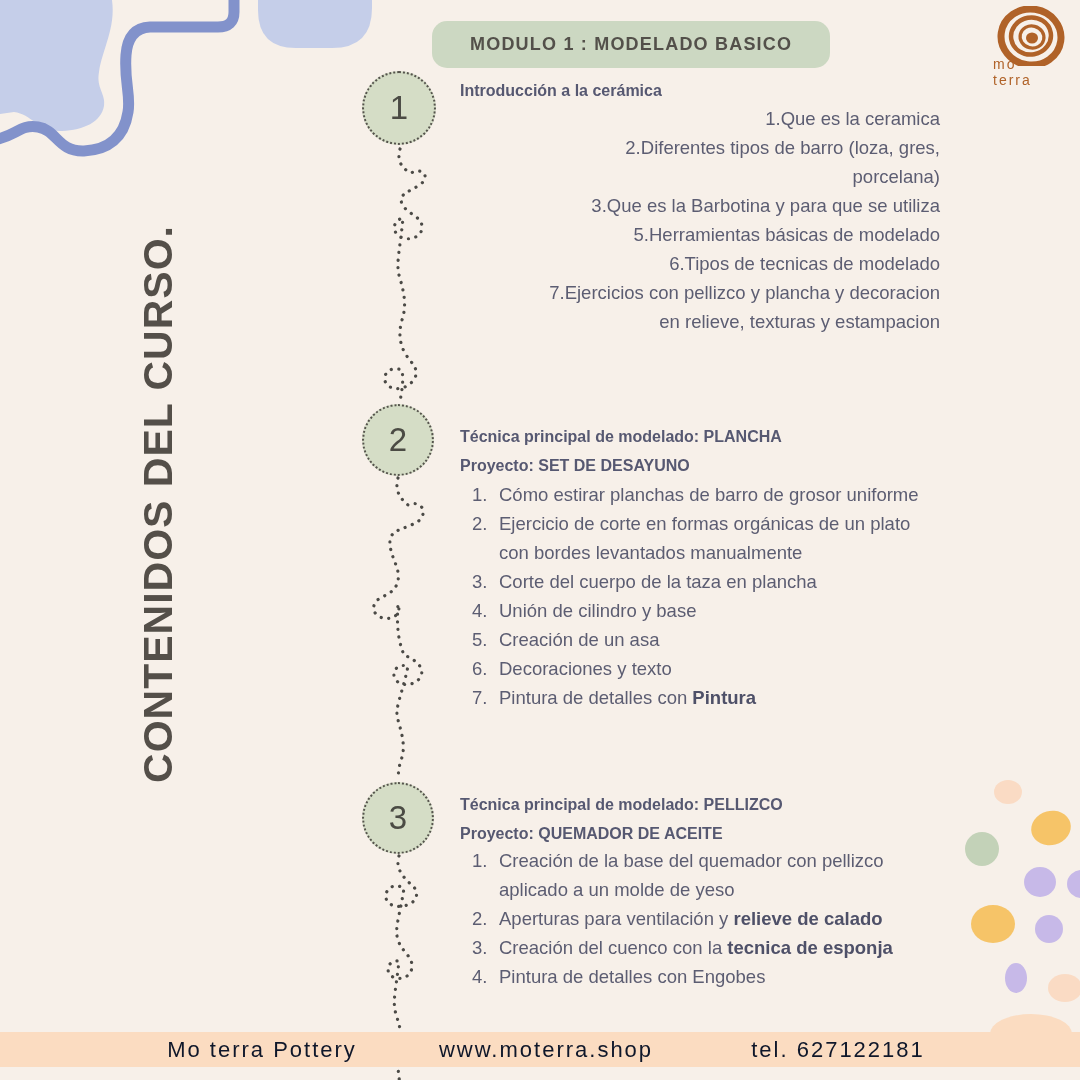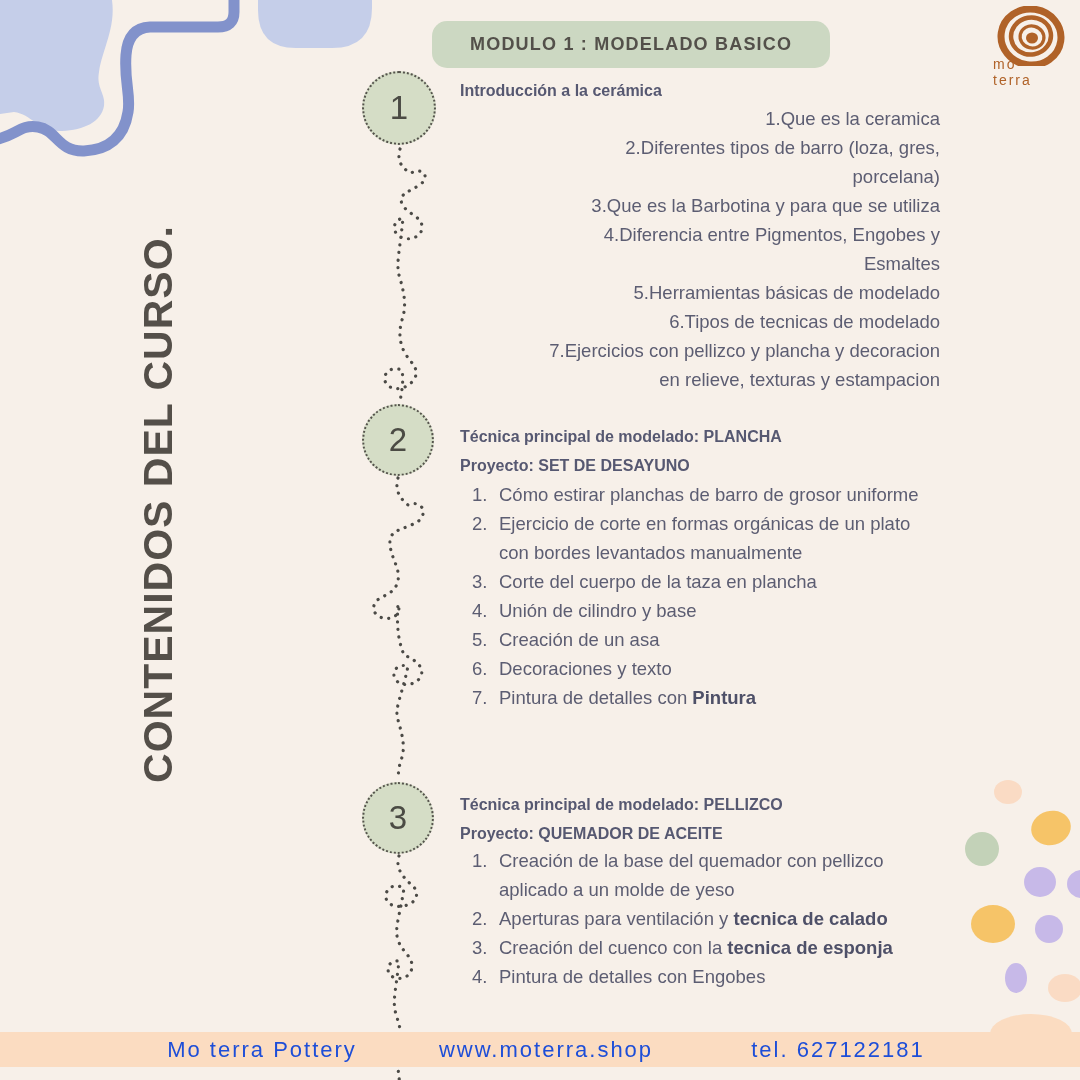--- a/index.html
+++ b/index.html
@@ -52,21 +52,21 @@
   #section-2{top:422px;}  #section-2 ol{margin-top:0px;}
   #section-3{top:790px;}  #section-3 ol{margin-top:-2px;}
 
   
   #footer-band{
     position:absolute;left:0;top:1032px;width:1080px;height:35px;
     background:#fbdcc1;z-index:2;
   }
   .footer-text{
     position:absolute;top:50%;transform:translate(-50%,-50%);
-    font-size:22px;letter-spacing:2px;color:#1d4ed8;white-space:nowrap;
+    font-size:22px;letter-spacing:2px;color:#0f172a;white-space:nowrap;
   }
   #footer-brand{left:262px;}
   #footer-site{left:546px;}
   #footer-phone{left:838px;}
   #footer-bump{
     position:absolute;left:990px;top:1014px;width:82px;height:40px;border-radius:50%;
     background:#fbdcc1;z-index:1;
   }
 </style>
 </head>
@@ -127,21 +127,20 @@
   </div>
 
   <div class="section" id="section-1">
     <div class="title">
         <div>Introducción a la cerámica</div>
       </div>
     <ol>
         <li><span class="num">1.</span>Que es la ceramica</li>
         <li><span class="num">2.</span>Diferentes tipos de barro (loza, gres,<br>porcelana)</li>
         <li><span class="num">3.</span>Que es la Barbotina y para que se utiliza</li>
-        <li><span class="num">4.</span>Diferencia entre Pigmentos, Engobes y<br>Esmaltes</li>
         <li><span class="num">5.</span>Herramientas básicas de modelado</li>
         <li><span class="num">6.</span>Tipos de tecnicas de modelado</li>
         <li><span class="num">7.</span>Ejercicios con pellizco y plancha y decoracion<br>en relieve, texturas y estampacion</li>
       </ol>
   </div>
   <div class="section" id="section-2">
     <div class="title">
         <div>Técnica principal de modelado: PLANCHA</div>
         <div>Proyecto: SET DE DESAYUNO</div>
       </div>
@@ -155,21 +154,21 @@
         <li><span class="num">7.</span>Pintura de detalles con <b>Pintura</b></li>
       </ol>
   </div>
   <div class="section" id="section-3">
     <div class="title">
         <div>Técnica principal de modelado: PELLIZCO</div>
         <div>Proyecto: QUEMADOR DE ACEITE</div>
       </div>
     <ol>
         <li><span class="num">1.</span>Creación de la base del quemador con pellizco<br>aplicado a un molde de yeso</li>
-        <li><span class="num">2.</span>Aperturas para ventilación y <b>tecnica de calado</b></li>
+        <li><span class="num">2.</span>Aperturas para ventilación y <b>relieve de calado</b></li>
         <li><span class="num">3.</span>Creación del cuenco con la <b>tecnica de esponja</b></li>
         <li><span class="num">4.</span>Pintura de detalles con Engobes</li>
       </ol>
   </div>
 
   <div id="footer-band">
     <span class="footer-text" id="footer-brand">Mo terra Pottery</span>
     <span class="footer-text" id="footer-site">www.moterra.shop</span>
     <span class="footer-text" id="footer-phone">tel. 627122181</span>
   </div>

